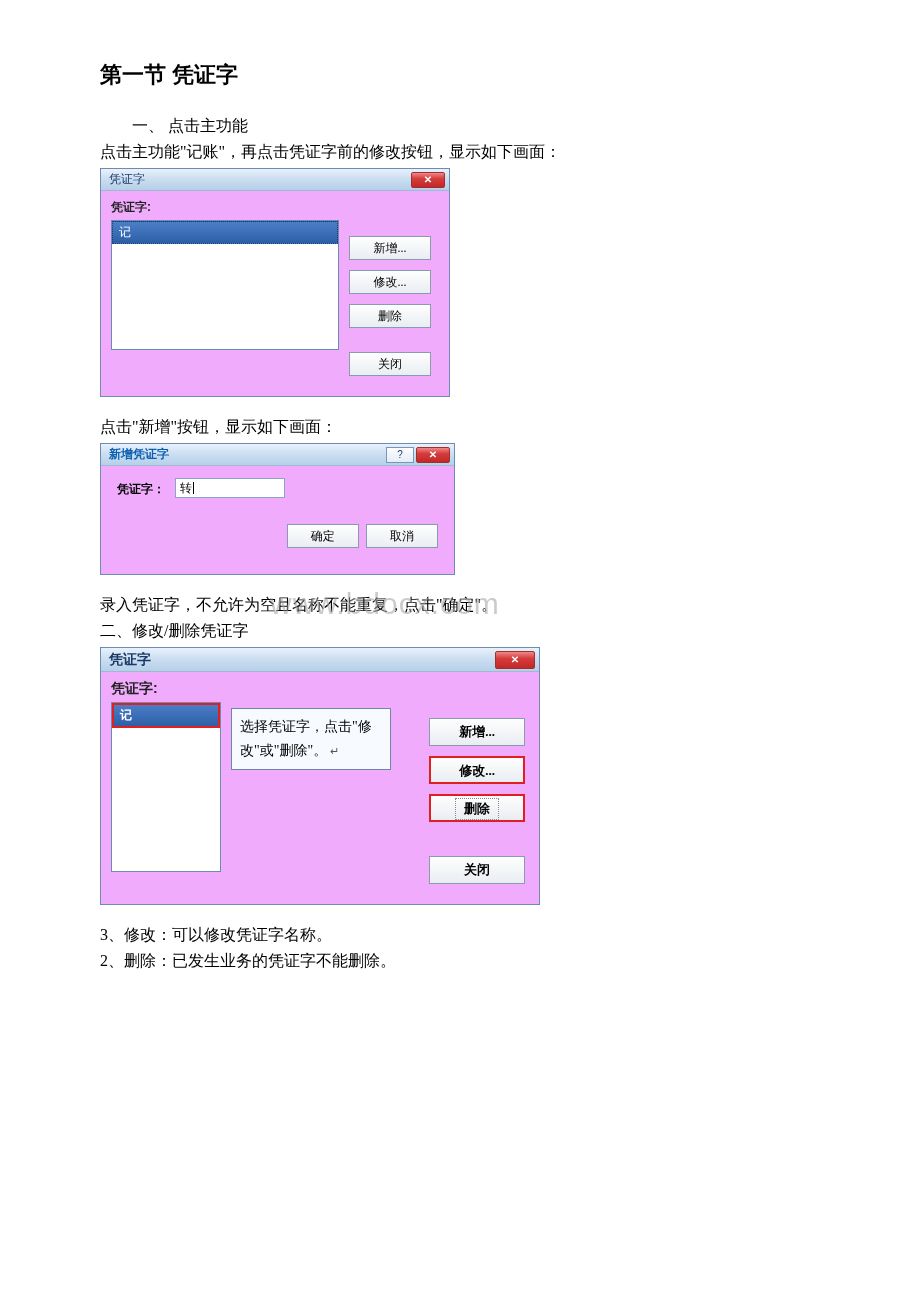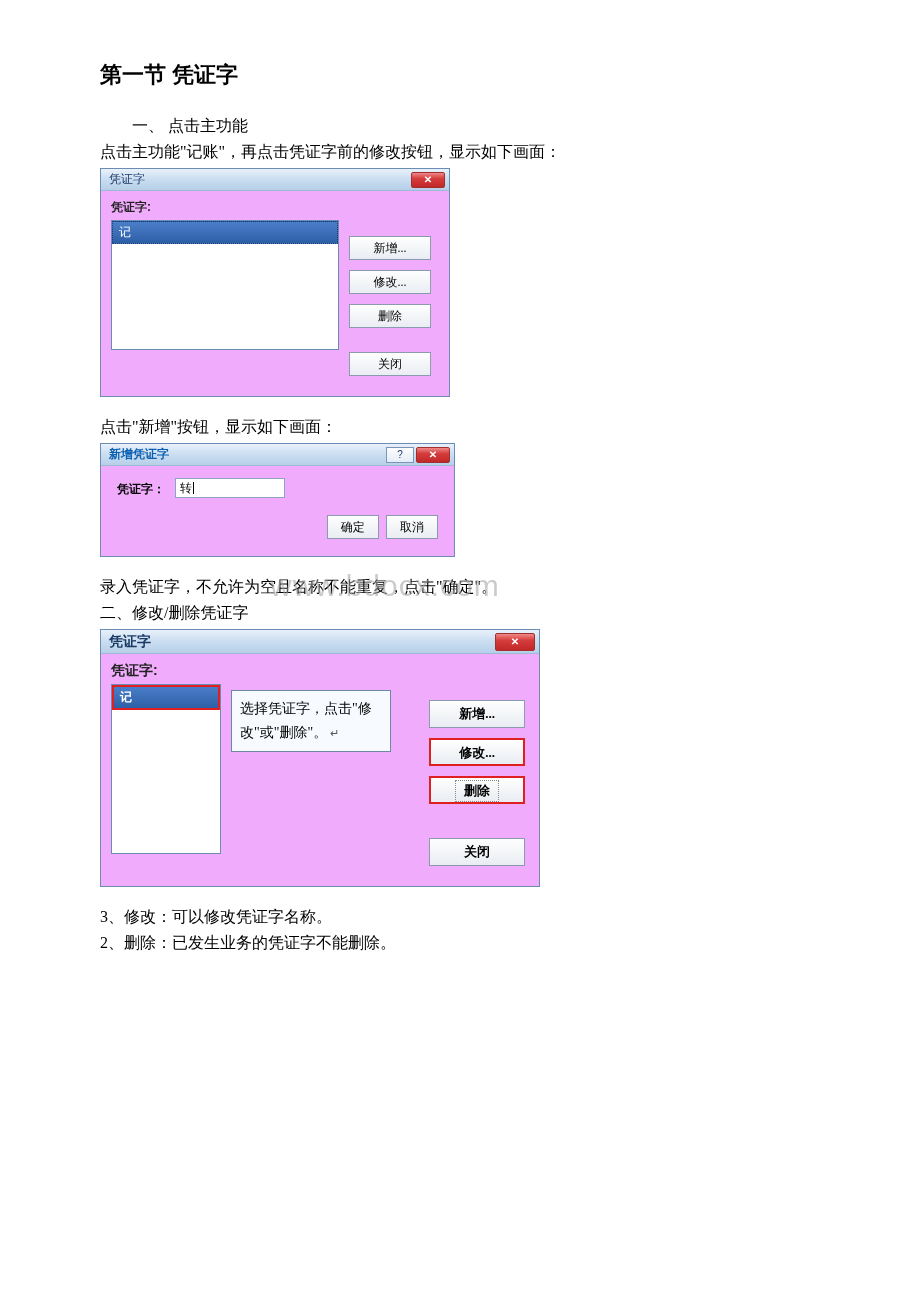--- a/index.html
+++ b/index.html
@@ -99,21 +99,21 @@
     width: 110px;
     height: 20px;
     padding: 0 4px;
     font-size: 12px;
     display: inline-flex;
     align-items: center;
   }
   .caret { display:inline-block; width:1px; height:12px; background:#000; margin-left:1px; }
 
   .btnrow { text-align: right; margin-top: 6px; padding-right: 4px; }
-  .btnrow .winbutton { display: inline-block; margin: 7px 2px; width: 52px; }
+  .btnrow .winbutton { display: inline-block; margin: 16px 2px; width: 72px; }
 
   
   .d1 { width: 350px; }
   .d2 { width: 355px; }
   .d3 { width: 440px; }
 
   .d3 .listbox { height: 170px; width: 110px; }
   .d3 .col-btns { width: 100px; }
   .d3 .winbutton { width: 96px; height: 28px; line-height: 26px; font-size: 13px; font-weight: bold; font-family: "SimSun", serif; }
   .d3 .row { align-items: flex-start; }

